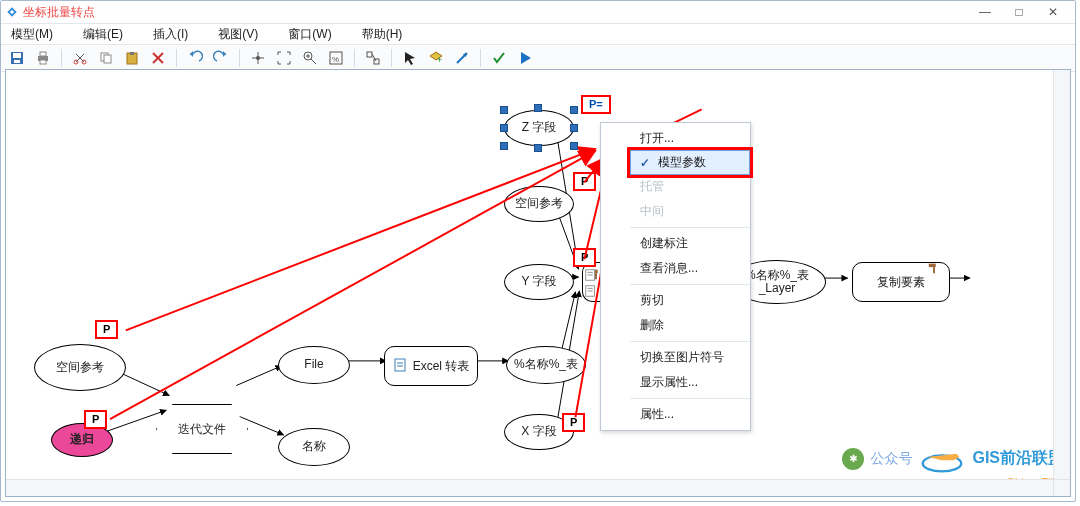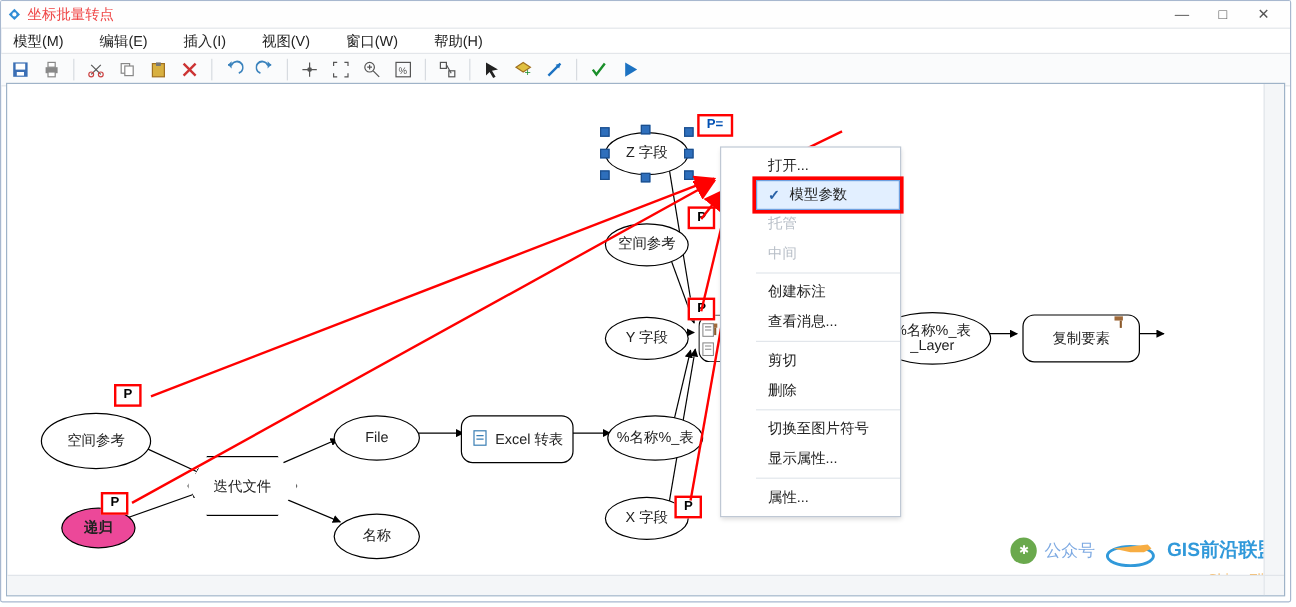--- a/index.html
+++ b/index.html
@@ -109,21 +109,21 @@
   .tool-icon svg { width:16px; height:16px; }
   .hammer-icon { position:absolute; }
   .hammer-icon svg { width:14px; height:14px; }
 
   .hex {
     position:absolute;
     background:#fff;
     border:1px solid #000;
     clip-path: polygon(18% 0%, 82% 0%, 100% 50%, 82% 100%, 18% 100%, 0% 50%);
     display:flex; align-items:center; justify-content:center;
-    font-size:12px; text-align:center;
+    font-size:12px; text-align:center;margin-top:24px;
   }
 
   .arrow-svg { position:absolute; top:0; left:0; width:100%; height:100%; pointer-events:none; }
 
   .p-badge, .p-badge-sel {
     position:absolute;
     border:2px solid #f00;
     background:#fff;
     font-weight:bold;
     font-size:11px;

